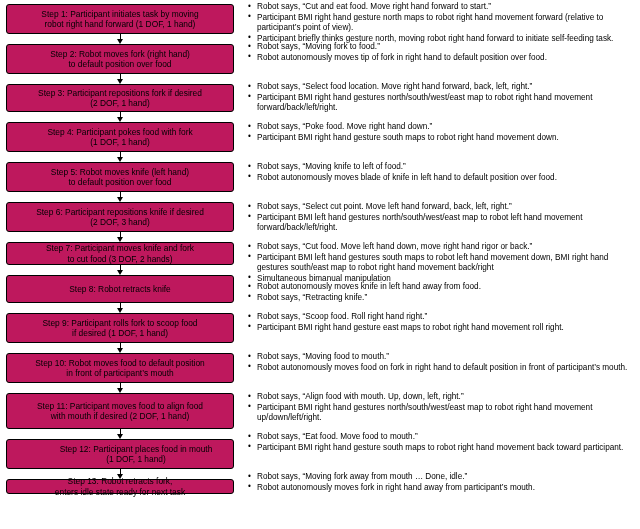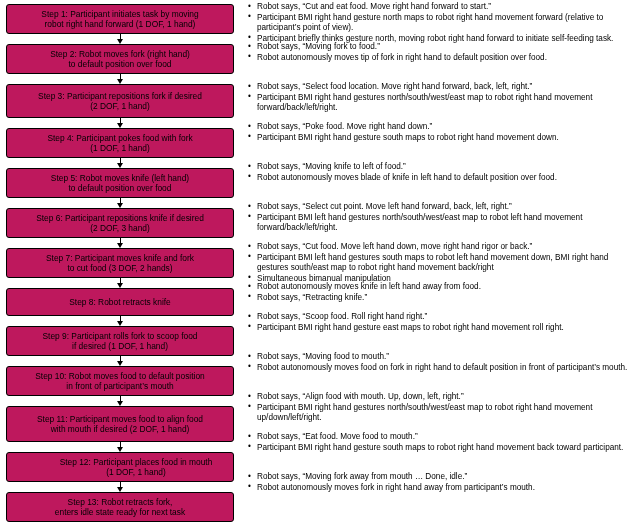--- a/index.html
+++ b/index.html
@@ -123,21 +123,21 @@
 to default position over food</span>
         </div>
         <div class="connector" style="height: 10px;">
           <div class="arrow" style="height: 10px;">
             <div class="shaft" style="height: 5px;"></div>
             <div class="head"></div>
           </div>
         </div>
       </div>
       <div class="step-row">
-        <div class="step-box" style="height: 34px;">
+        <div class="step-box" style="height: 28px;">
           <span>Step 3: Participant repositions fork if desired
 (2 DOF, 1 hand)</span>
         </div>
         <div class="connector" style="height: 10px;">
           <div class="arrow" style="height: 10px;">
             <div class="shaft" style="height: 5px;"></div>
             <div class="head"></div>
           </div>
         </div>
       </div>
@@ -171,21 +171,21 @@
 (2 DOF, 3 hand)</span>
         </div>
         <div class="connector" style="height: 10px;">
           <div class="arrow" style="height: 10px;">
             <div class="shaft" style="height: 5px;"></div>
             <div class="head"></div>
           </div>
         </div>
       </div>
       <div class="step-row">
-        <div class="step-box" style="height: 30px;">
+        <div class="step-box" style="height: 23px;">
           <span>Step 7: Participant moves knife and fork
 to cut food (3 DOF, 2 hands)</span>
         </div>
         <div class="connector" style="height: 10px;">
           <div class="arrow" style="height: 10px;">
             <div class="shaft" style="height: 5px;"></div>
             <div class="head"></div>
           </div>
         </div>
       </div>
@@ -242,21 +242,21 @@
 (1 DOF, 1 hand)</span>
         </div>
         <div class="connector" style="height: 10px;">
           <div class="arrow" style="height: 10px;">
             <div class="shaft" style="height: 5px;"></div>
             <div class="head"></div>
           </div>
         </div>
       </div>
       <div class="step-row">
-        <div class="step-box" style="height: 30px;">
+        <div class="step-box" style="height: 15px;">
           <span>Step 13: Robot retracts fork,
 enters idle state ready for next task</span>
         </div>
       </div>
     </div>
   <div class="notes-col" id="notes-col">
       <div class="note-group" style="top: 0px;">
         <div class="note-item">Robot says, “Cut and eat food. Move right hand forward to start.”</div>
         <div class="note-item">Participant BMI right hand gesture north maps to robot right hand movement forward (relative to participant’s point of view).</div>
         <div class="note-item">Participant briefly thinks gesture north, moving robot right hand forward to initiate self-feeding task.</div>

